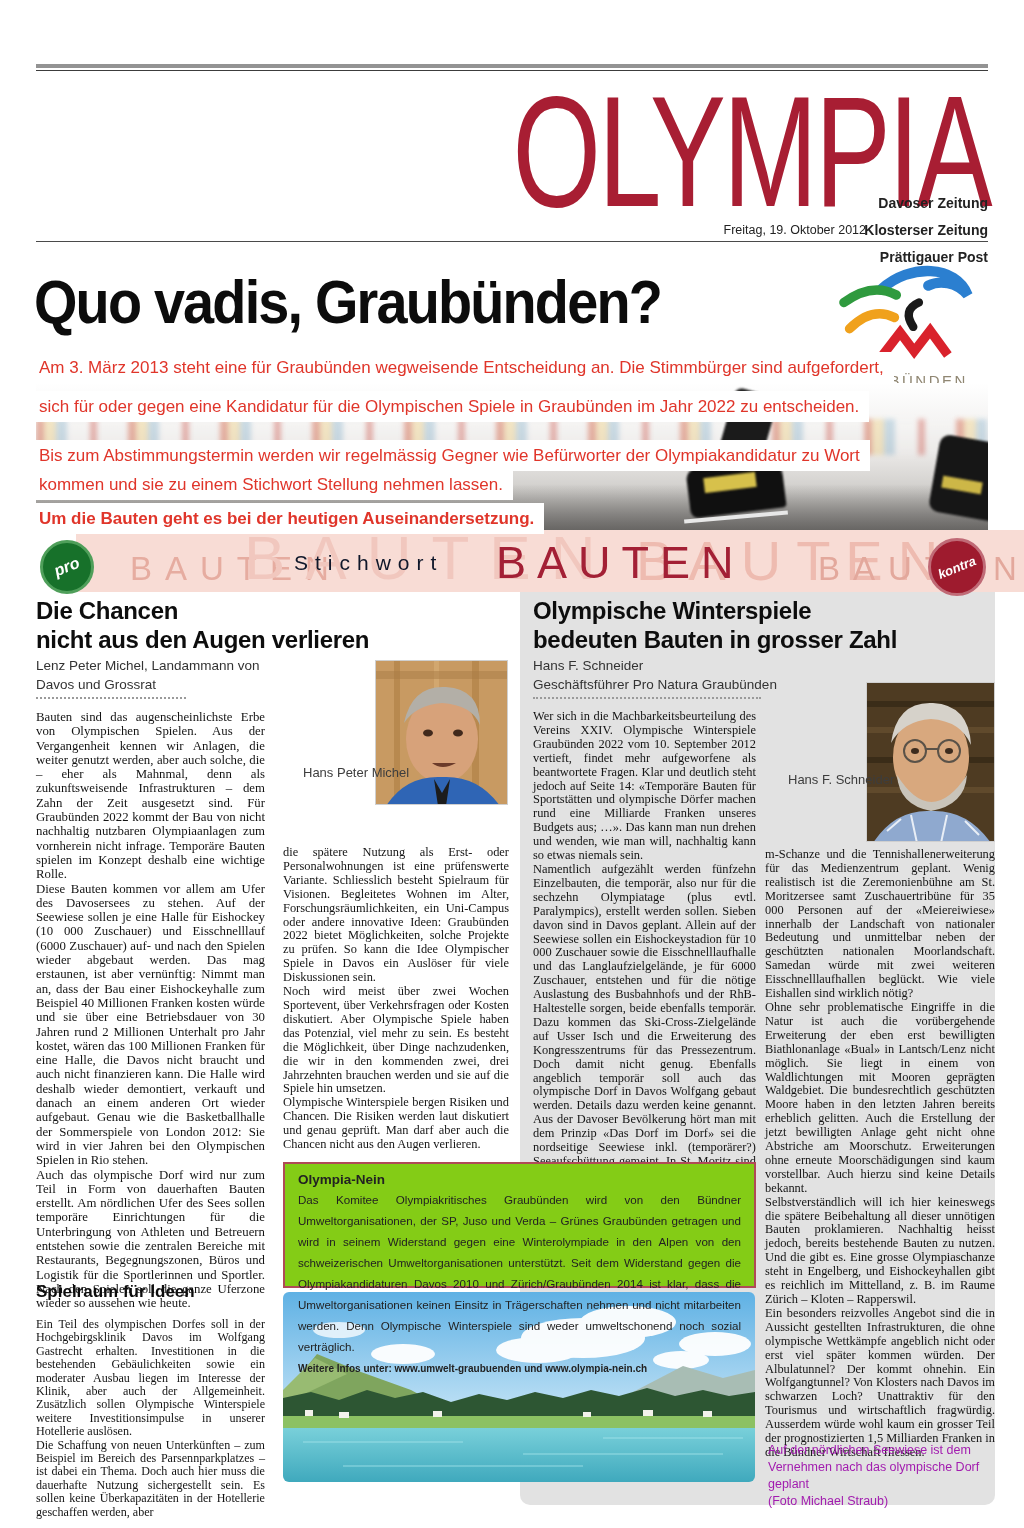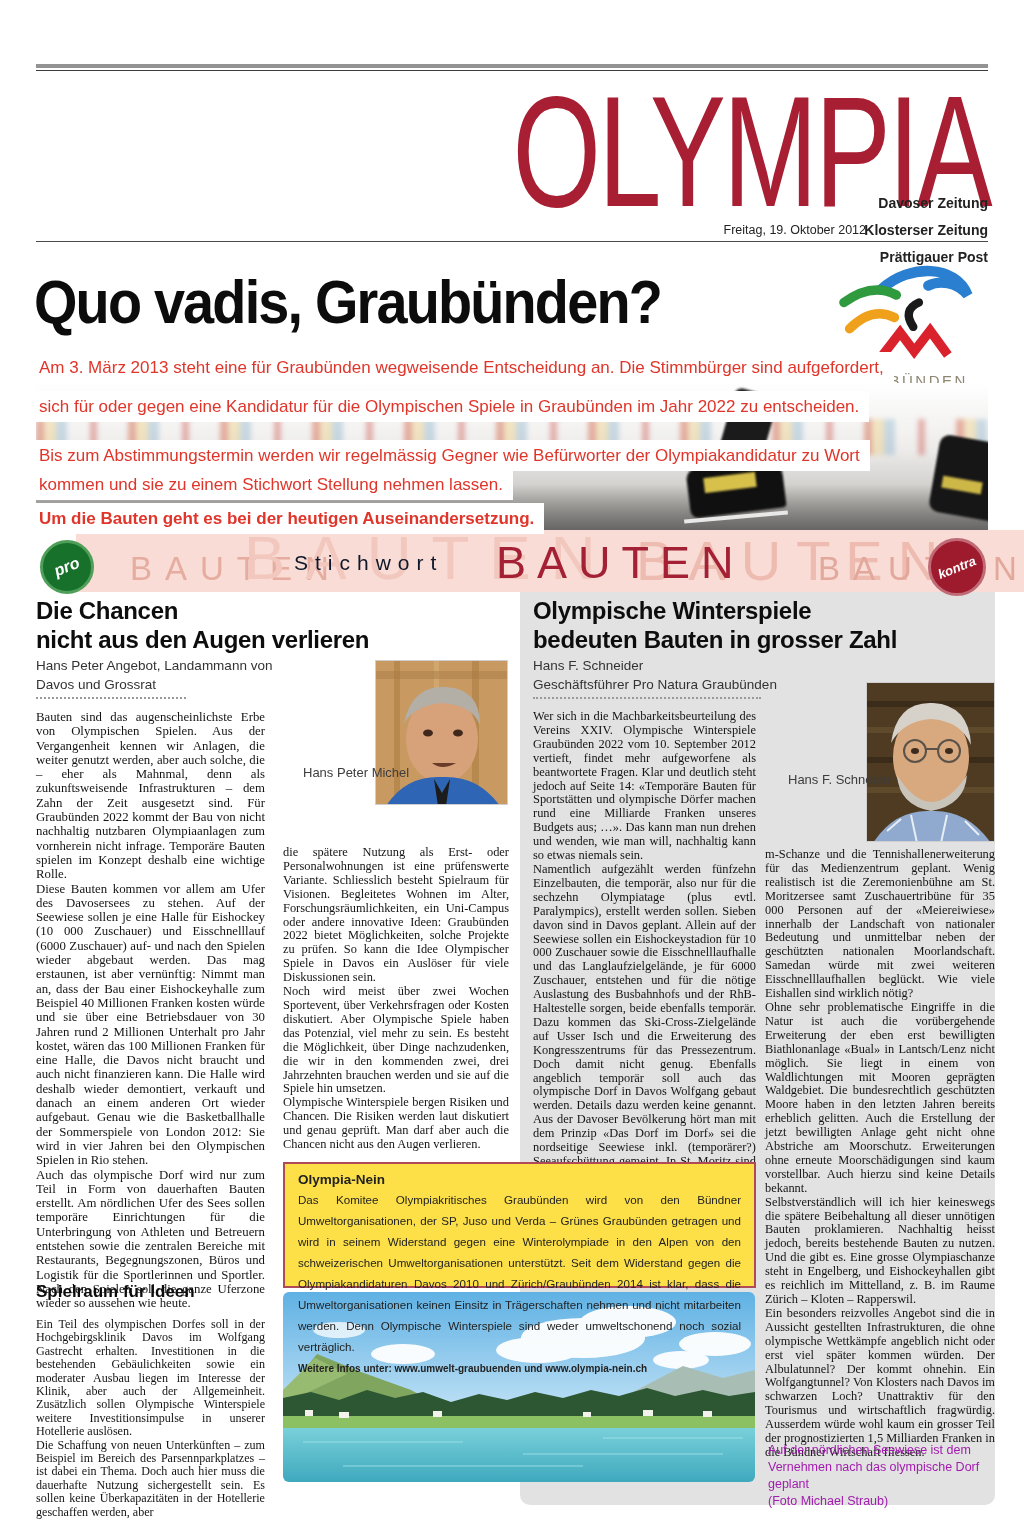--- a/index.html
+++ b/index.html
@@ -85,21 +85,21 @@
   .c-main { font-size:12.8px; line-height:14.3px; }
   .c-std  { font-size:12.4px; line-height:13.9px; }
   .c-tight{ font-size:12.1px; line-height:13.4px; }
   .subhead { font-size:17px; font-weight:700; color:#0d0d0d; }
   .port-cap { font-size:13px; color:#3d3d3d;margin-left:20px; }
   .photo-cap { font-size:12.5px; line-height:17px; color:#a21caf; white-space:pre-line; }
 
   .portrait { border:1px solid #cfcfcf; overflow:hidden; }
 
   
-  .nein-box { left:283px; top:1162px; width:473px; height:126px; background:#fde047;
+  .nein-box { left:283px; top:1162px; width:473px; height:126px; background:#84cc16;
       border:2px solid #b04a57; padding:8px 13px 6px 13px; z-index:5; }
   .nein-title { font-size:13.5px; font-weight:bold; color:#222; margin-bottom:2px; }
   .nein-body { font-size:11.6px; line-height:21px; color:#222; text-align:justify; }
   .nein-footer { font-size:10px; font-weight:bold; color:#222; margin-top:6px; }
 
   .lake { left:283px; top:1292px; width:472px; height:190px; border-radius:6px;
       overflow:hidden; z-index:4; }
 </style>
 </head>
 <body>
@@ -157,21 +157,21 @@
       <span>pro</span>
     </div>
   <div class="abs badge badge-kontra">
       <span>kontra</span>
     </div>
 
   <div class="abs gray-panel"></div>
 
   <div class="abs art-title" style="left:36px; top:596px; width:470px">Die Chancen
 nicht aus den Augen verlieren</div>
-  <div class="abs byline" style="left:36px; top:656px; width:260px">Hans Peter Angebot, Landammann von
+  <div class="abs byline" style="left:36px; top:656px; width:260px">Lenz Peter Michel, Landammann von
 Davos und Grossrat</div>
   <div class="abs dotted" style="left:36px; top:697px; width:150px"></div>
 
   <div class="abs portrait" style="left:375px; top:660px; width:133px; height:145px">
     <svg width="133" height="145" viewBox="0 0 133 145">
       <rect width="133" height="145" fill="#c89a62"></rect>
       <rect x="18" width="6" height="145" fill="#b8894f"></rect>
         <rect x="58" width="5" height="145" fill="#d2a76f"></rect>
       <rect x="96" width="7" height="145" fill="#b8894f"></rect>
       <rect x="0" y="10" width="133" height="8" fill="#a87c46" opacity=".5"></rect>

